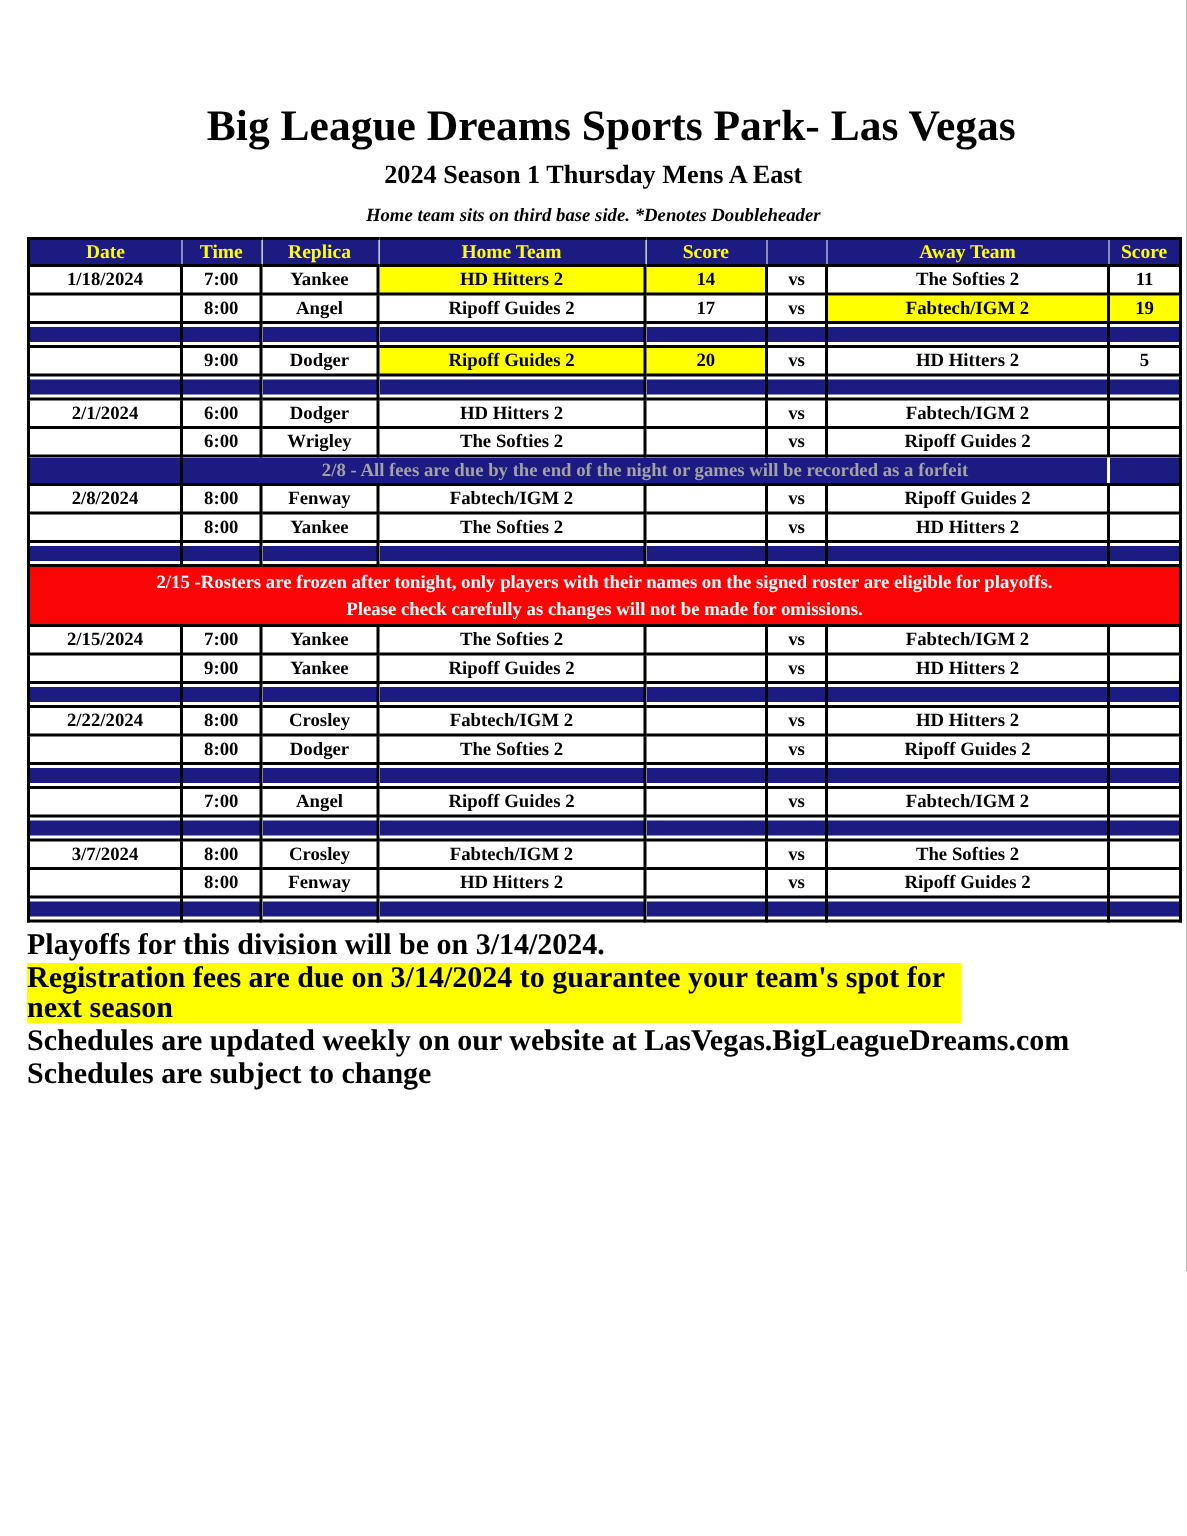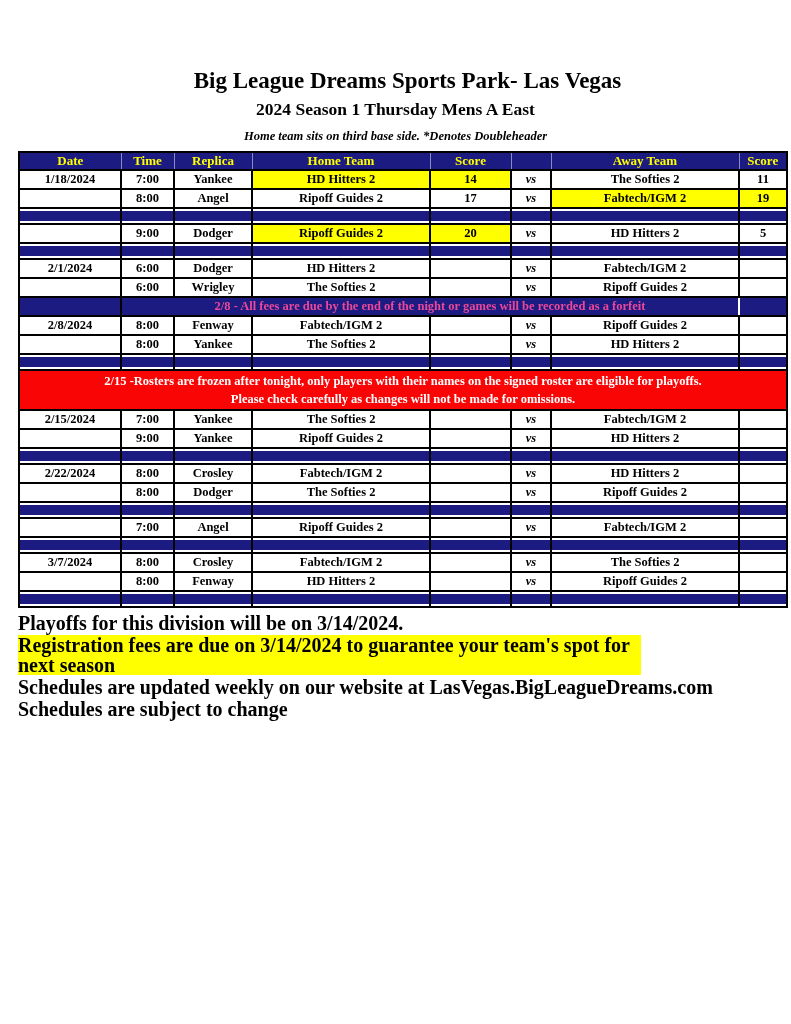--- a/index.html
+++ b/index.html
@@ -7,21 +7,21 @@
     position:relative;
     width:791px; height:1024px;
     margin:0 auto;
     background:#ffffff;
     font-family:"Liberation Serif", serif;
     overflow:hidden;
   }
   .title {
     margin:0; padding-top:68px;
     text-align:center;
-    font-size:23px; font-weight:bold; color:#000;padding-left:24px;
+    font-size:29px; font-weight:bold; color:#000;padding-left:24px;
   }
   .subtitle {
     margin:5px 0 0;
     text-align:center;
     font-size:17.5px; font-weight:bold; color:#000;
   }
   .tagline {
     margin:9px 0 7px;
     text-align:center;
     font-size:12.5px; font-weight:bold; font-style:italic; color:#000;
@@ -50,32 +50,32 @@
     color:var(--header-text);
     font-size:13px;
     height:16px;
     border-left:1px solid #8a8ac0;
     border-right:1px solid #8a8ac0;
     border-top:2px solid #000;
     border-bottom:2px solid #000;
   }
   tr.hdr td:first-child { border-left:2px solid #000; }
   tr.hdr td:last-child  { border-right:2px solid #000; }
-  td.vs { font-style:italic; font-size:10.5px; }
+  td.vs { font-size:10.5px; }
   td.hl { background:var(--yellow); }
   tr.sep td {
     height:14px;
     background:linear-gradient(to bottom,
       #fff 0, #fff 2px,
       var(--navy) 2px, var(--navy) calc(100% - 2px),
       #fff calc(100% - 2px), #fff 100%);
   }
   tr.notice td {
     background:var(--navy);
-    color:#ec4899;
+    color:#a3a3a3;
     font-size:12.5px;
   }
   tr.notice td.notice-mid {
     border-left:2px solid #fff;
     border-right:2px solid #fff;
   }
   tr.alert td {
     background:var(--red);
     color:#ffffff;
     height:38px;

